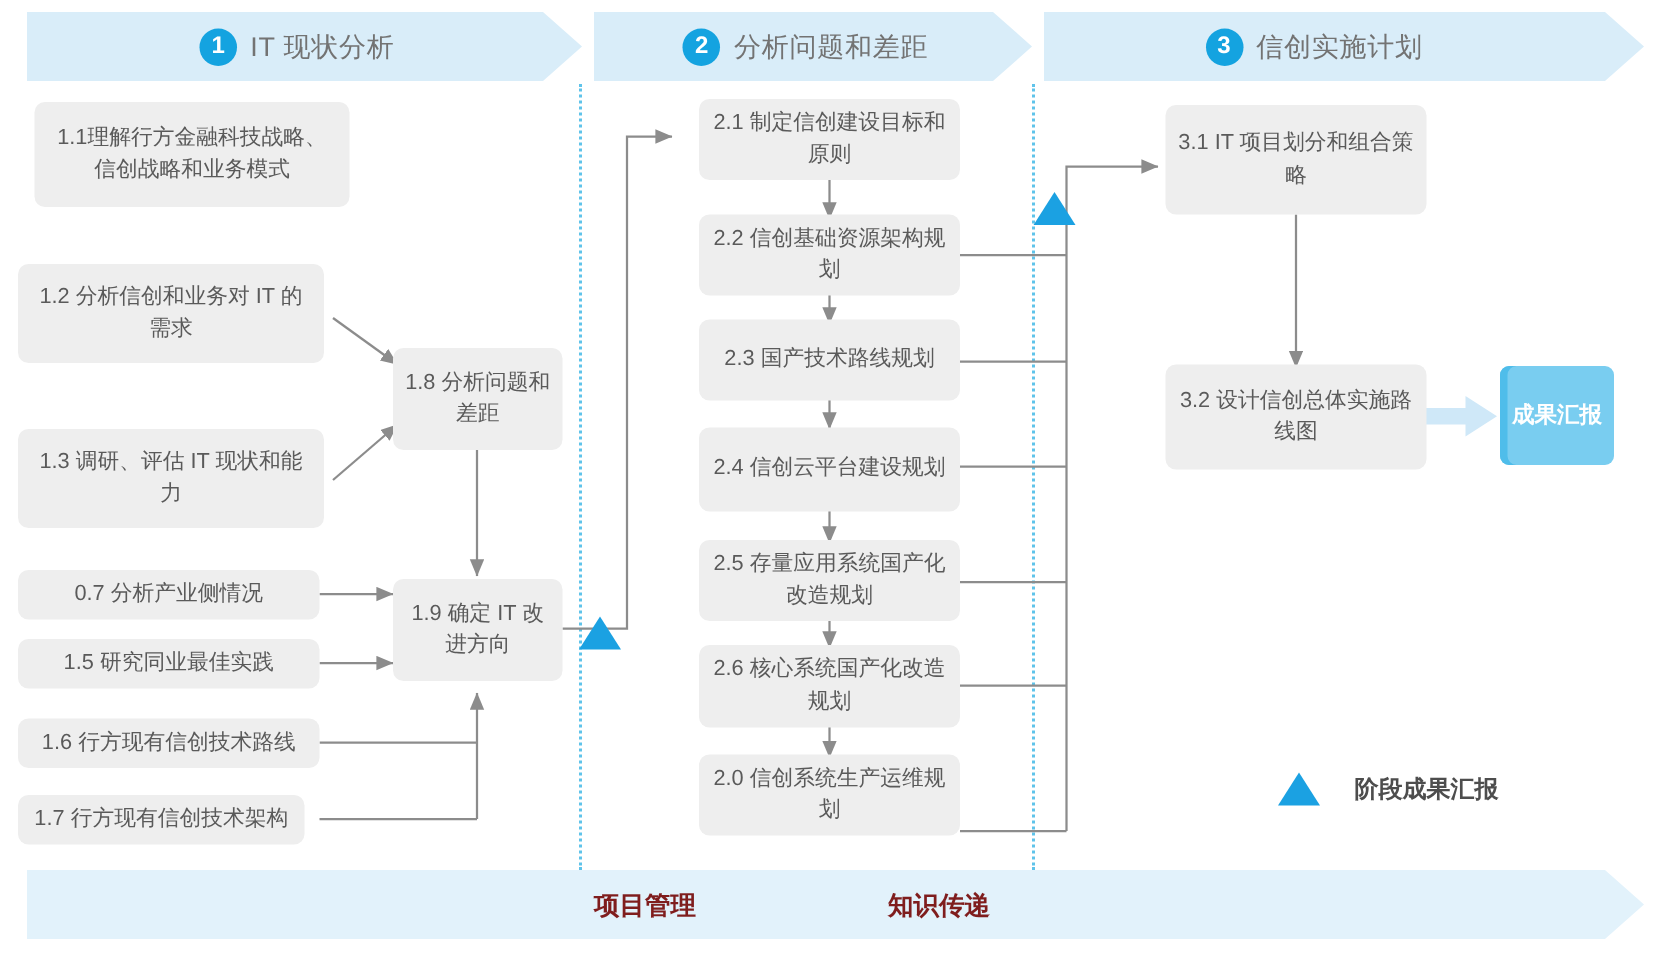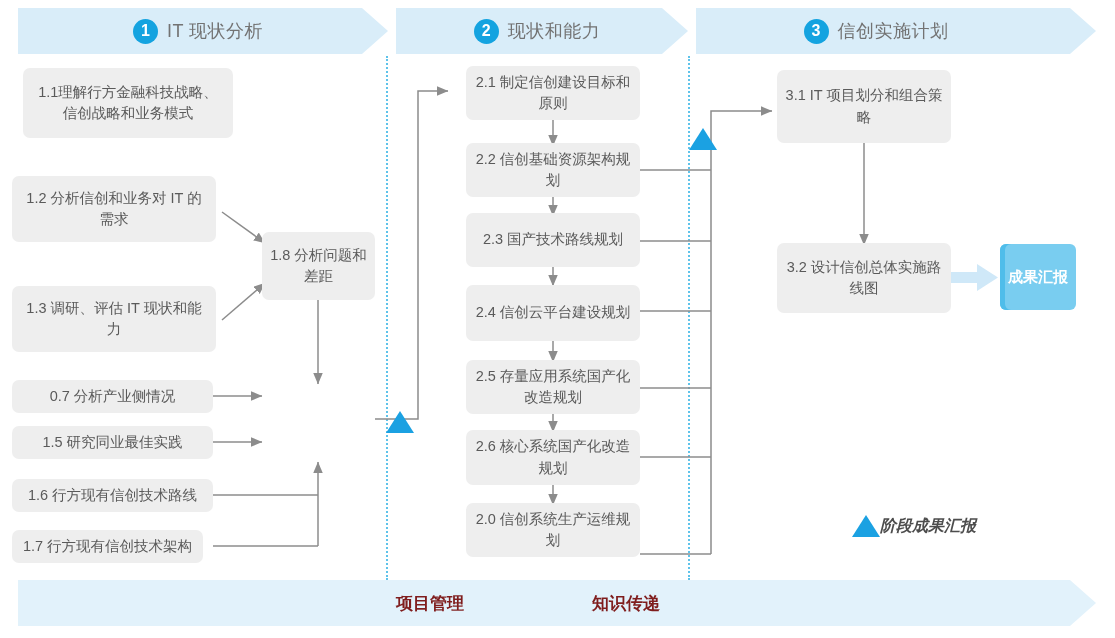--- a/index.html
+++ b/index.html
@@ -32,21 +32,21 @@
 
   
   svg.links{position:absolute;left:0;top:0;width:1115px;height:638px;pointer-events:none;}
 
   
   .tri{position:absolute;width:0;height:0;border-left:17px solid transparent;
     border-right:17px solid transparent;border-bottom:27px solid #1ba1e2;}
   .tri.small{border-left-width:14px;border-right-width:14px;border-bottom-width:22px;}
 
   
-  .legend{position:absolute;display:flex;align-items:center;gap:0;font-style:italic;}
+  .legend{position:absolute;display:flex;align-items:center;gap:23px;}
   .legend-tri{width:0;height:0;border-left:14px solid transparent;border-right:14px solid transparent;
     border-bottom:22px solid #1ba1e2;}
   .legend-label{color:#4d4d4d;font-size:16px;font-weight:bold;white-space:nowrap;}
 
   
   .bottom-band{position:absolute;left:18px;top:580px;width:1078px;height:46px;background:#e2f2fb;
     clip-path:polygon(0 0,calc(100% - 26px) 0,100% 50%,calc(100% - 26px) 100%,0 100%);}
   .bottom-label{position:absolute;top:592px;color:#7f1d1d;font-size:17px;font-weight:bold;white-space:nowrap;}
 </style>
 </head>
@@ -58,21 +58,21 @@
     <div class="phase-seg s1"></div>
     <div class="phase-seg s2"></div>
     <div class="phase-seg s3"></div>
 
     <div class="phase-inner" style="left:18px;width:360px;">
       <span class="phase-num">1</span>
       <span class="phase-title">IT 现状分析</span>
     </div>
     <div class="phase-inner" style="left:396px;width:282px;">
       <span class="phase-num">2</span>
-      <span class="phase-title">现状和能力</span>
+      <span class="phase-title">分析问题和差距</span>
     </div>
     <div class="phase-inner" style="left:696px;width:360px;">
       <span class="phase-num">3</span>
       <span class="phase-title">信创实施计划</span>
     </div>
   </div>
 
   <div class="vsep" style="left:386px;top:56px;height:524px;"></div>
   <div class="vsep" style="left:688px;top:56px;height:524px;"></div>
 
@@ -127,20 +127,21 @@
   <div class="tri small" style="left:689px;top:128px;"></div>
 
   <div class="box" style="left:23px;top:68px;width:210px;height:70px;">1.1理解行方金融科技战略、信创战略和业务模式</div>
   <div class="box" style="left:12px;top:176px;width:204px;height:66px;">1.2 分析信创和业务对 IT 的需求</div>
   <div class="box" style="left:12px;top:286px;width:204px;height:66px;">1.3 调研、评估 IT 现状和能力</div>
   <div class="box" style="left:12px;top:380px;width:201px;height:33px;">0.7 分析产业侧情况</div>
   <div class="box" style="left:12px;top:426px;width:201px;height:33px;">1.5 研究同业最佳实践</div>
   <div class="box" style="left:12px;top:479px;width:201px;height:33px;">1.6 行方现有信创技术路线</div>
   <div class="box" style="left:12px;top:530px;width:191px;height:33px;">1.7 行方现有信创技术架构</div>
   <div class="box" style="left:262px;top:232px;width:113px;height:68px;">1.8 分析问题和差距</div>
+  <div class="box" style="left:262px;top:386px;width:113px;height:68px;">1.9 确定 IT 改进方向</div>
 
   <div class="box" style="left:466px;top:66px;width:174px;height:54px;">2.1 制定信创建设目标和原则</div>
   <div class="box" style="left:466px;top:143px;width:174px;height:54px;">2.2 信创基础资源架构规划</div>
   <div class="box" style="left:466px;top:213px;width:174px;height:54px;">2.3 国产技术路线规划</div>
   <div class="box" style="left:466px;top:285px;width:174px;height:56px;">2.4 信创云平台建设规划</div>
   <div class="box" style="left:466px;top:360px;width:174px;height:54px;">2.5 存量应用系统国产化改造规划</div>
   <div class="box" style="left:466px;top:430px;width:174px;height:55px;">2.6 核心系统国产化改造规划</div>
   <div class="box" style="left:466px;top:503px;width:174px;height:54px;">2.0 信创系统生产运维规划</div>
 
   <div class="box" style="left:777px;top:70px;width:174px;height:73px;">3.1 IT 项目划分和组合策略</div>

